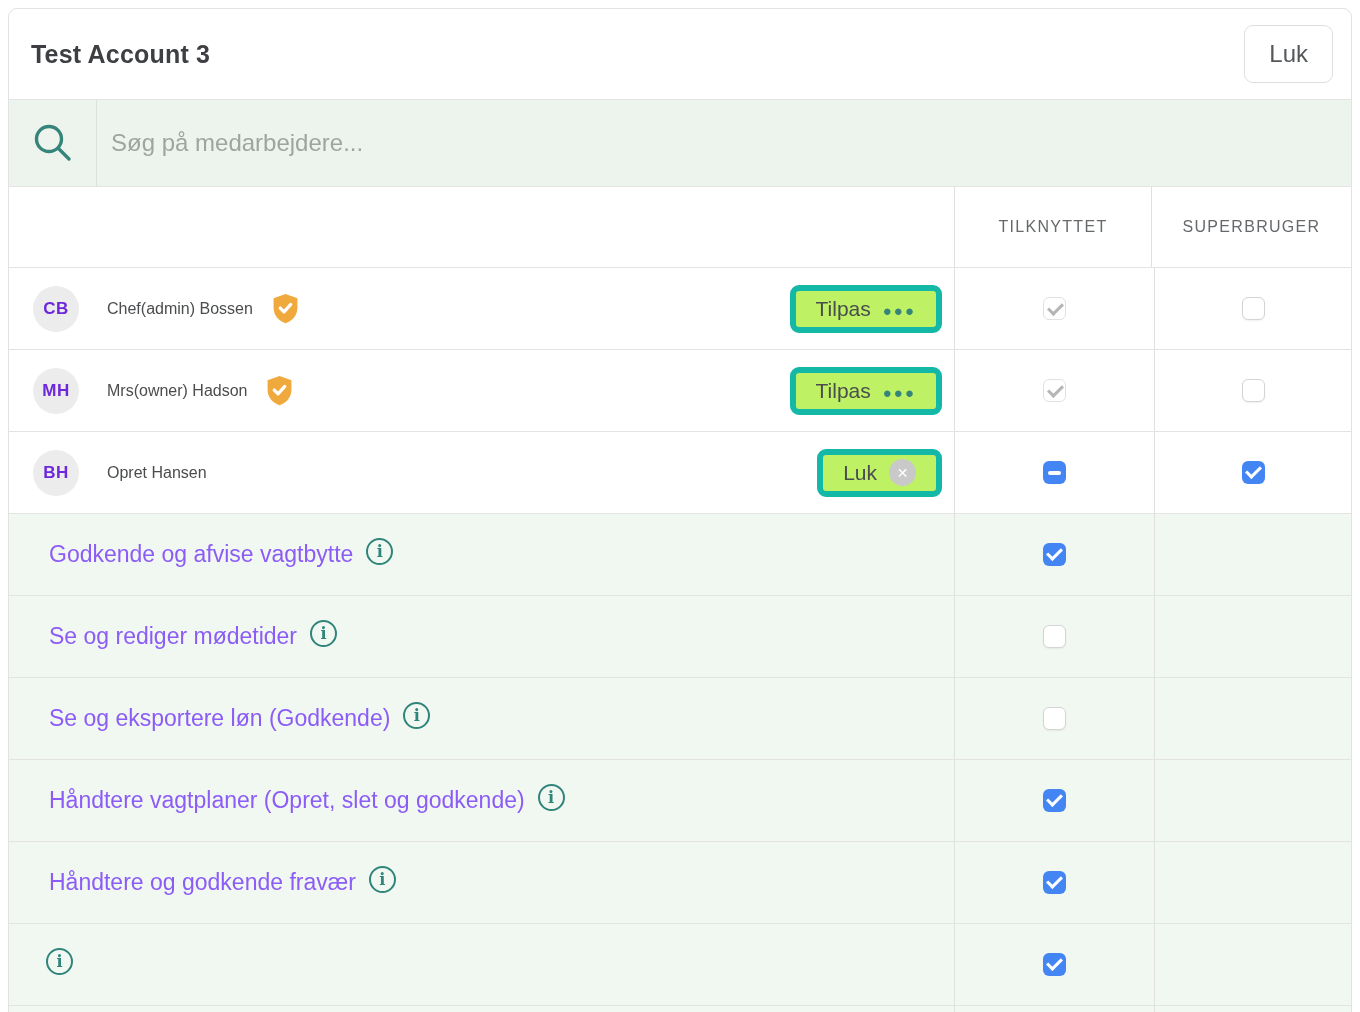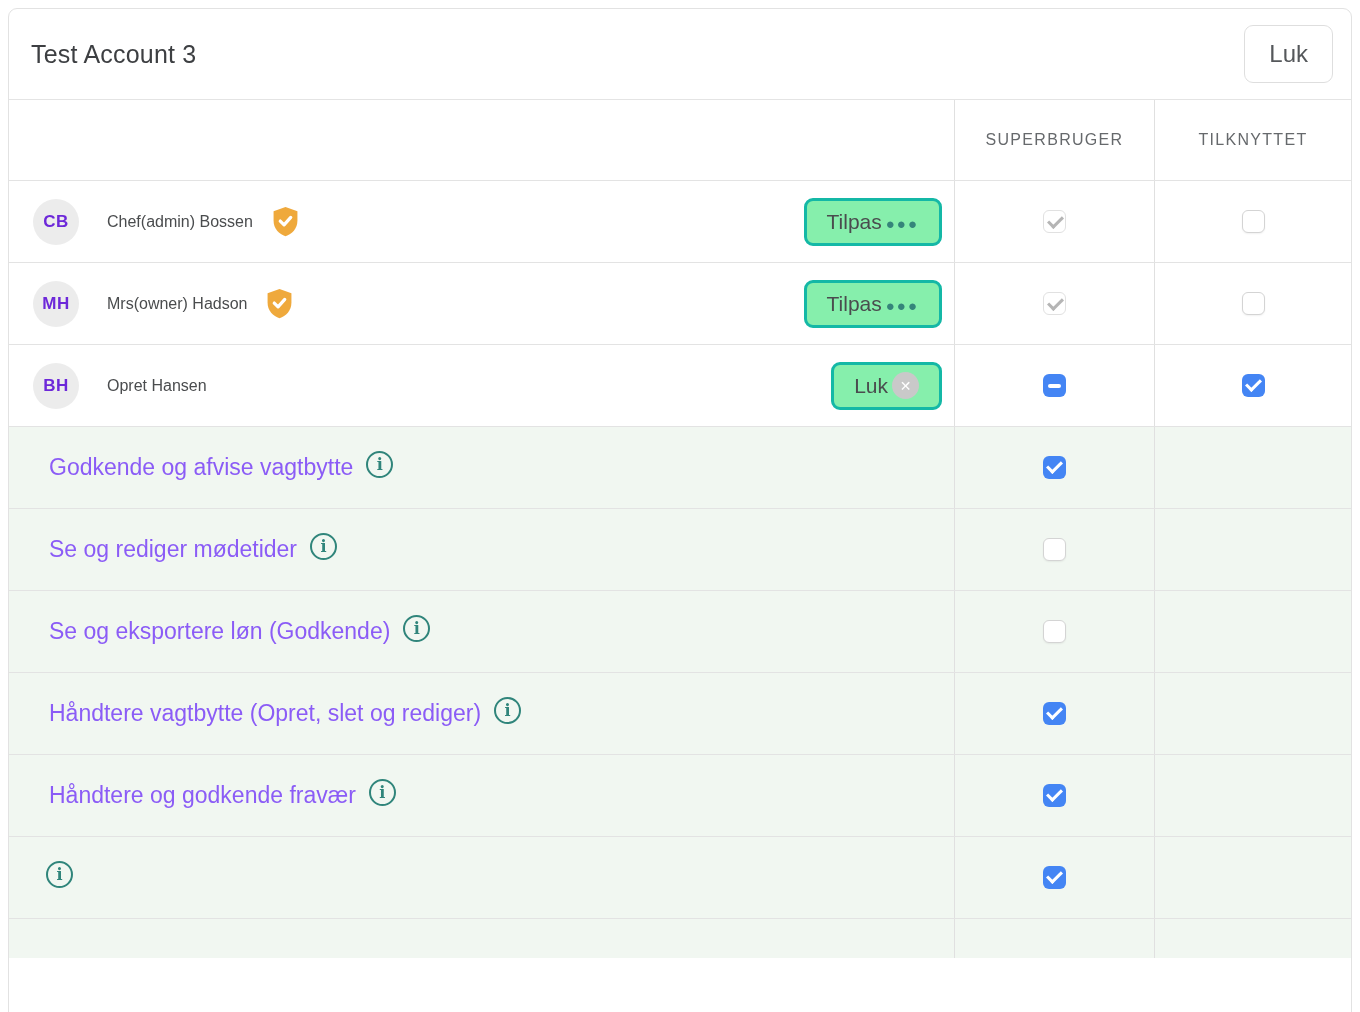--- a/index.html
+++ b/index.html
@@ -11,21 +11,21 @@
   .card {
     position: absolute; left: 8px; top: 8px; width: 1344px; height: 1100px;
     background: #fff; border: 1px solid #e2e2e2; border-radius: 9px;
     overflow: hidden;
   }
   
   .panel-header {
     height: 91px; display: flex; align-items: center;
     padding: 0 18px 0 22px; border-bottom: 1px solid #e4e4e4;
   }
-  .panel-title { font-size: 25px; font-weight: 400; color: #3d3f42; letter-spacing: .2px; }
+  .panel-title { font-size: 25px; font-weight: 700; color: #3d3f42; letter-spacing: .2px; }
   .luk-btn {
     margin-left: auto; min-width: 88px; height: 58px; padding: 0 24px;
     background: #fff; border: 1px solid #dedede; border-radius: 9px;
     font-size: 24px; color: #55585b; cursor: pointer;
     font-family: inherit;
   }
   
   .search-bar {
     height: 87px; background: #edf4ed; display: flex; align-items: stretch;
     border-bottom: 1px solid #e4e4e4;
@@ -59,22 +59,22 @@
   .avatar {
     width: 46px; height: 46px; border-radius: 50%; background: #ececec;
     display: inline-flex; align-items: center; justify-content: center;
     font-size: 17px; font-weight: 700; color: #6d28d9; letter-spacing: .5px;
     flex: 0 0 46px;
   }
   .emp-name { font-size: 16px; color: #4a4c4e; margin-left: 28px; }
   .shield { margin-left: 18px; display: inline-flex; }
   .action-btn {
     margin-left: auto; margin-right: 12px; height: 48px;
-    display: inline-flex; align-items: center; gap: 4px; padding: 0 20px;
-    background: #86efac; border: 3px solid #14b8a6; border-radius: 9px;
+    display: inline-flex; align-items: center; gap: 12px; padding: 0 20px;
+    background: #bef264; border: 6px solid #14b8a6; border-radius: 9px;
     font-size: 21px; color: #4a4c4e; cursor: pointer; font-family: inherit;
   }
   .dots { color: #35857a; font-size: 15px; letter-spacing: 2px; line-height: 1; padding-top: 4px; }
   .x-circle {
     width: 27px; height: 27px; border-radius: 50%; background: #c9c9c9;
     color: #fff; font-size: 14px; font-weight: 700;
     display: inline-flex; align-items: center; justify-content: center;
   }
   
   .perm-label { font-size: 23px; color: #8b5cf6; margin-left: 16px; }
@@ -109,30 +109,39 @@
 </head>
 <body>
 
 <div class="card">
 
   <div class="panel-header">
     <div class="panel-title">Test Account 3</div>
     <button class="luk-btn">Luk</button>
   </div>
 
+  <div class="search-bar">
+    <div class="search-icon-cell">
+      <svg width="44" height="44" viewBox="0 0 44 44" fill="none">
+        <circle cx="18" cy="18" r="12.5" stroke="#35857A" stroke-width="3.4"></circle>
+        <line x1="27.5" y1="27.5" x2="38" y2="38" stroke="#35857A" stroke-width="3.4" stroke-linecap="round"></line>
+      </svg>
+    </div>
+    <input class="search-input" placeholder="Søg på medarbejdere..." style="">
+  </div>
 
   <div class="tbl">
 
     <div class="row head">
       <div class="cell-name"></div>
+      <div class="cell-cb last">
+          <span class="col-head">TILKNYTTET</span>
+        </div>
       <div class="cell-cb">
           <span class="col-head">SUPERBRUGER</span>
-        </div>
-      <div class="cell-cb last">
-          <span class="col-head">TILKNYTTET</span>
         </div>
     </div>
 
     <div class="row emp">
       <div class="cell-name">
         <span class="avatar">CB</span>
         <span class="emp-name">Chef(admin) Bossen</span>
         <span class="shield">
           <svg width="29" height="31" viewBox="0 0 24 26">
               <path d="M12 0.8 L22 4.4 V12 C22 19.4 17.4 23.6 12 25.4 C6.6 23.6 2 19.4 2 12 V4.4 Z" fill="#EFA93C"></path>
@@ -220,21 +229,21 @@
         <span class="info-badge">i</span>
       </div>
       <div class="cell-cb">
           <span class="cb cb-unchecked"></span>
         </div>
       <div class="cell-cb last"></div>
     </div>
 
     <div class="row perm">
       <div class="cell-name">
-        <span class="perm-label">Håndtere vagtbytte (Opret, slet og rediger)</span>
+        <span class="perm-label">Håndtere vagtplaner (Opret, slet og godkende)</span>
         <span class="info-badge">i</span>
       </div>
       <div class="cell-cb">
           <span class="cb cb-checked"></span>
         </div>
       <div class="cell-cb last"></div>
     </div>
 
     <div class="row perm">
       <div class="cell-name">

